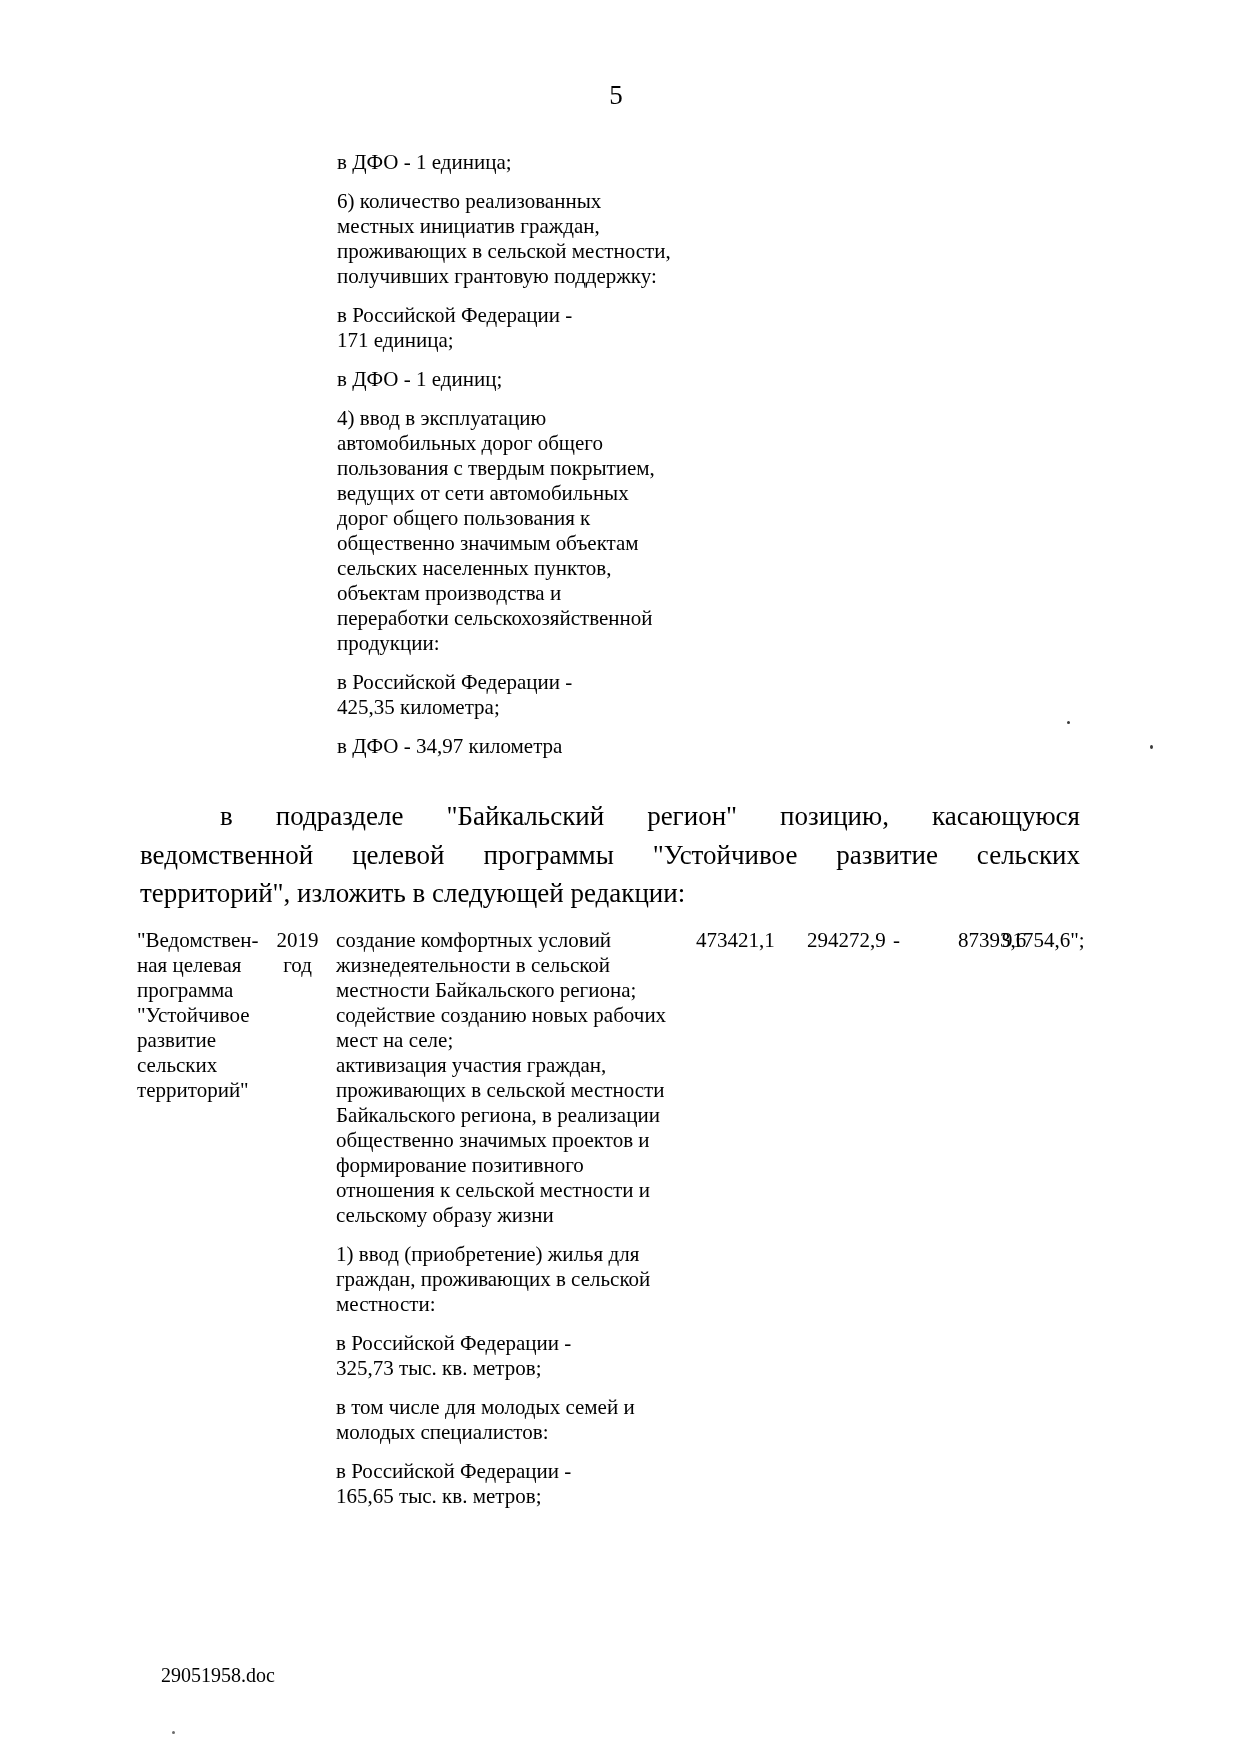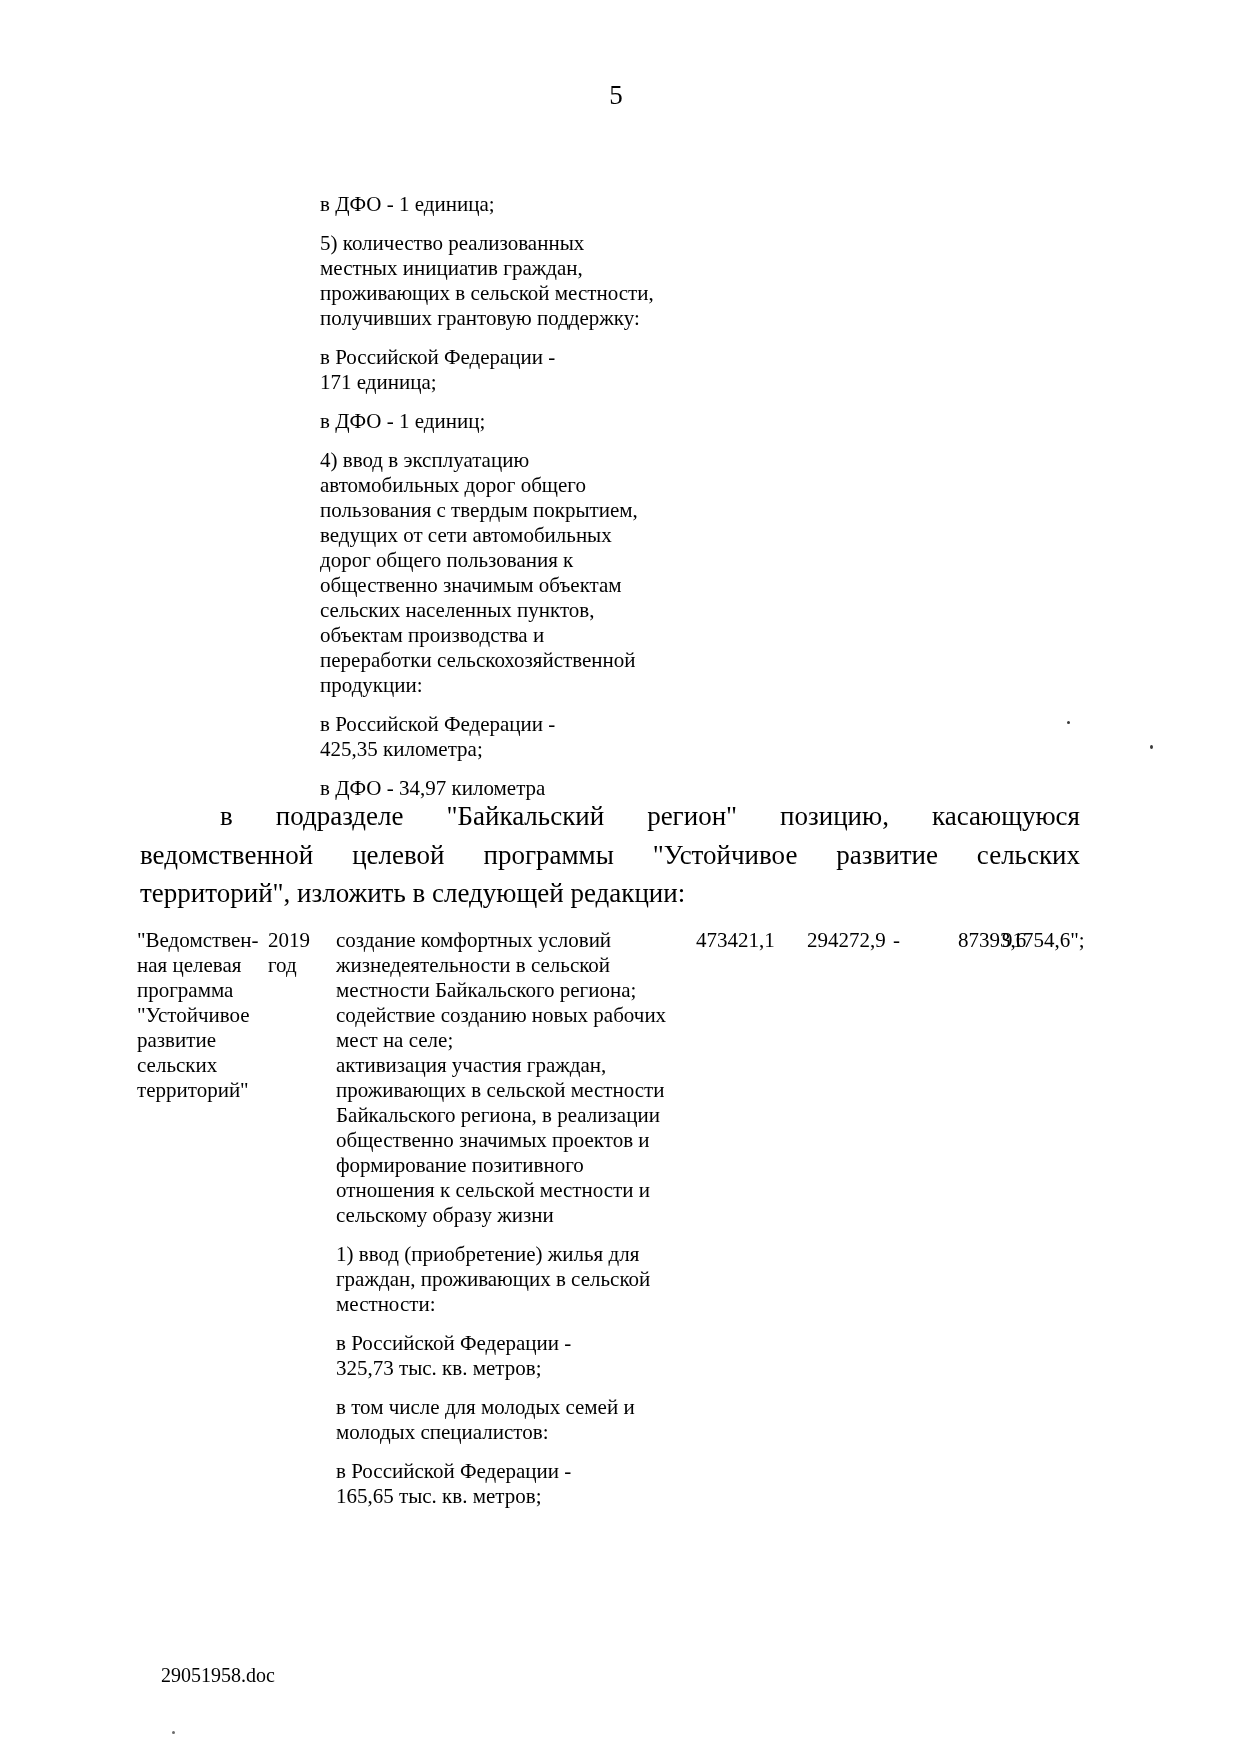--- a/index.html
+++ b/index.html
@@ -20,25 +20,24 @@
     width: 80px;
     text-align: center;
     font-size: 27px;
     line-height: 30px;
   }
 
   
   .cont-col {
     position: absolute;
     top: 150px;
-    left: 320px;
+    left: 337px;
     width: 345px;
     font-size: 21px;
     line-height: 25px;
-    margin-top: 42px;
   }
   .cont-col p, .tbl-par {
     margin: 0 0 14px 0;
     white-space: pre-line;
   }
 
   
   .intro {
     position: absolute;
     top: 797px;
@@ -66,21 +65,21 @@
     width: 145px;
     font-size: 21px;
     line-height: 25px;
     white-space: pre-line;
   }
   .tbl-year {
     position: absolute;
     top: 928px;
     left: 268px;
     width: 59px;
-    text-align: left;
+    text-align: center;
     font-size: 21px;
     line-height: 25px;
     white-space: pre-line;
   }
   .tbl-objectives {
     position: absolute;
     top: 928px;
     left: 336px;
     width: 395px;
     font-size: 21px;
@@ -116,21 +115,21 @@
 </style>
 </head>
 <body>
 
 <div class="page">
 
   <div class="page-number">5</div>
 
   <div class="cont-col">
     <p>в ДФО - 1 единица;</p>
-    <p>5) количество реализованных
+    <p>6) количество реализованных
 местных инициатив граждан,
 проживающих в сельской местности,
 получивших грантовую поддержку:</p>
     <p>в Российской Федерации -
 171 единица;</p>
     <p>в ДФО - 1 единиц;</p>
     <p>4) ввод в эксплуатацию
 автомобильных дорог общего
 пользования с твердым покрытием,
 ведущих от сети автомобильных

